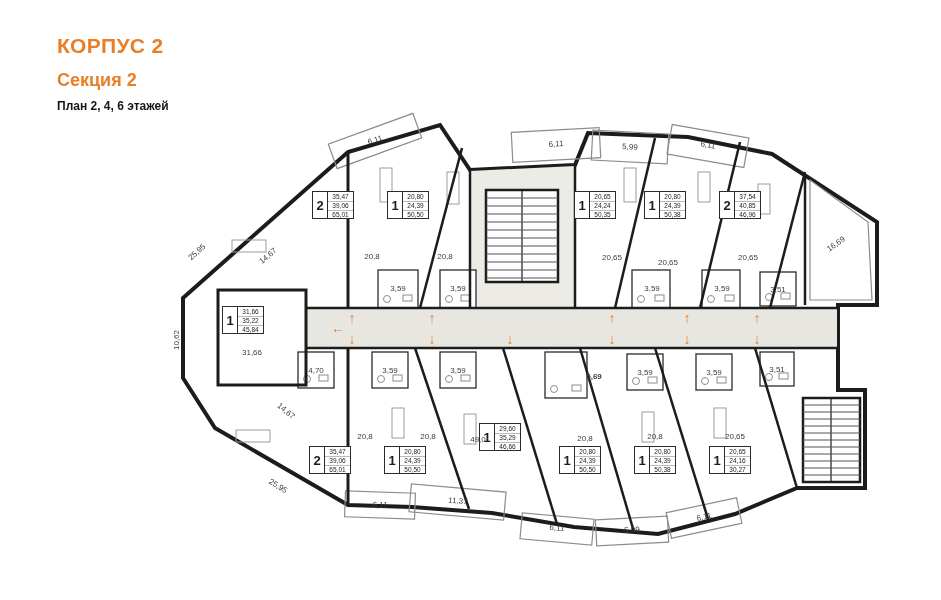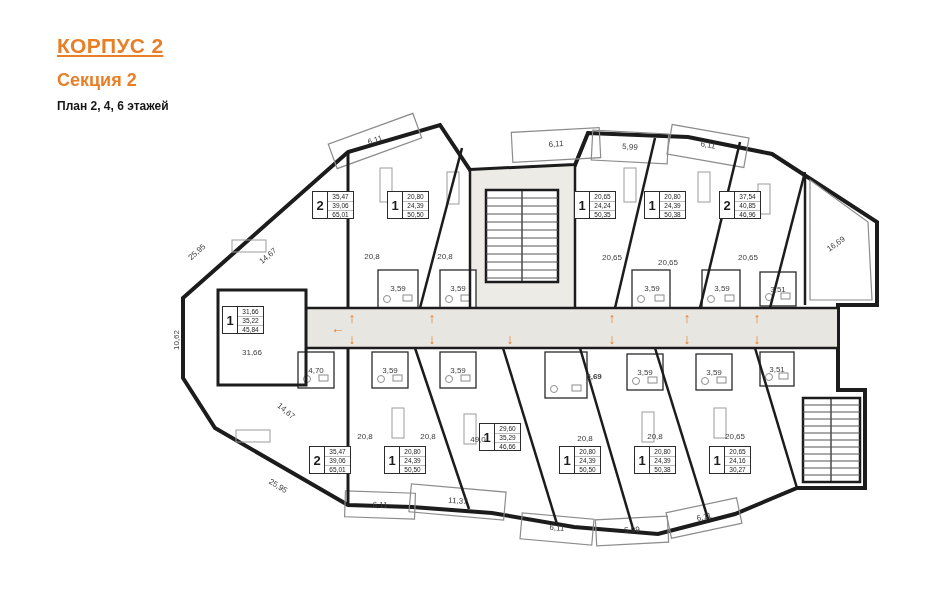--- a/index.html
+++ b/index.html
@@ -1,20 +1,20 @@
 <!DOCTYPE html>
 <html style="--accent: #e87e26; --wall: #1c1c1c;"><head>
 <meta charset="utf-8">
 <style>
   :root { --accent:#e87e26; --wall:#1c1c1c; }
   html,body{margin:0;padding:0;background:#ffffff;}
   body{font-family:"Liberation Sans",sans-serif;color:#1c1c1c;}
   .stage{position:relative;width:941px;height:600px;background:#fff;overflow:hidden;}
   .plan-header{position:absolute;left:57px;top:34px;z-index:6;}
-  .plan-header h1{margin:0 0 14px 0;font-size:21px;line-height:1.1;color:var(--accent);font-weight:700;letter-spacing:.3px;text-decoration:underline;}
+  .plan-header h1{margin:0 0 14px 0;font-size:21px;line-height:1.1;color:var(--accent);font-weight:700;letter-spacing:.3px;}
   .plan-header h2{margin:0 0 9px 0;font-size:18px;line-height:1.1;color:var(--accent);font-weight:700;}
   .plan-header h3{margin:0;font-size:12px;line-height:1.1;color:#161616;font-weight:700;}
   svg.plan{position:absolute;left:0;top:0;}
   #overlay{position:absolute;left:0;top:0;width:941px;height:600px;z-index:4;pointer-events:none;}
   .dim{position:absolute;font-size:8px;color:#3c3c3c;white-space:nowrap;}
   .apt{position:absolute;transform:translate(-50%,-50%);display:flex;width:42px;height:28px;background:#fff;border:1px solid #2b2b2b;box-sizing:border-box;}
   .apt .rooms{width:14px;display:flex;align-items:center;justify-content:center;font-size:13px;font-weight:700;border-right:1px solid #2b2b2b;}
   .apt .areas{flex:1;display:flex;flex-direction:column;justify-content:space-between;padding:1px 0;}
   .apt .areas span{display:block;font-size:6.5px;line-height:8px;text-align:center;border-bottom:1px solid #b9b9b9;}
   .apt .areas span:last-child{border-bottom:none;}

